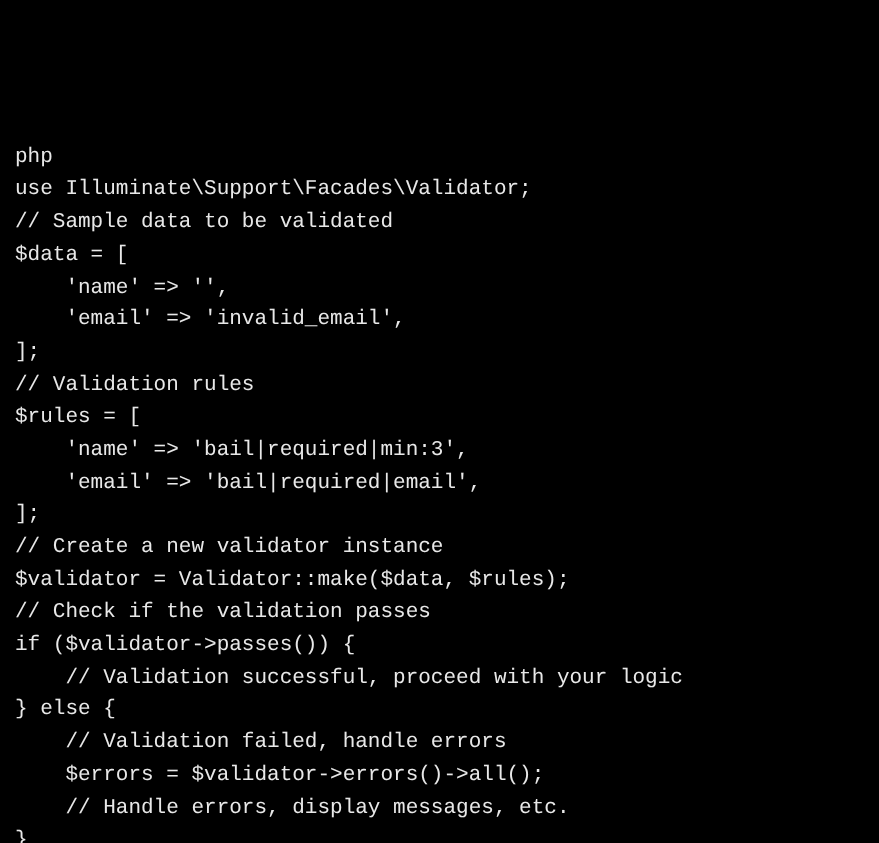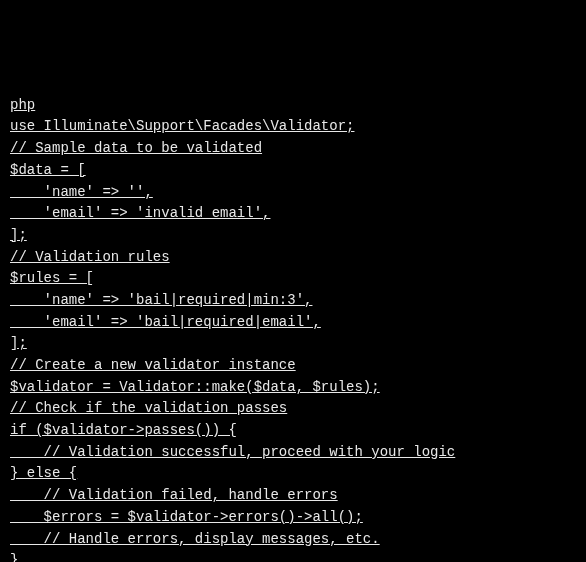--- a/index.html
+++ b/index.html
@@ -14,21 +14,20 @@
       font-size: 14px;
       line-height: 1.55;
       padding: 8px 10px;
       width: 586px;
       height: 562px;
       overflow: hidden;
       white-space: pre;
     }
     .code-line {
       display: block;
-      text-decoration: underline;
     }
   </style>
 </head>
 <body>
 
 
 
 <div><span class="code-line">php</span><span class="code-line">use Illuminate\Support\Facades\Validator;</span><span class="code-line"></span><span class="code-line">// Sample data to be validated</span><span class="code-line">$data = [</span><span class="code-line">    'name' =&gt; '',</span><span class="code-line">    'email' =&gt; 'invalid_email',</span><span class="code-line">];</span><span class="code-line"></span><span class="code-line">// Validation rules</span><span class="code-line">$rules = [</span><span class="code-line">    'name' =&gt; 'bail|required|min:3',</span><span class="code-line">    'email' =&gt; 'bail|required|email',</span><span class="code-line">];</span><span class="code-line"></span><span class="code-line">// Create a new validator instance</span><span class="code-line">$validator = Validator::make($data, $rules);</span><span class="code-line"></span><span class="code-line">// Check if the validation passes</span><span class="code-line">if ($validator-&gt;passes()) {</span><span class="code-line">    // Validation successful, proceed with your logic</span><span class="code-line">} else {</span><span class="code-line">    // Validation failed, handle errors</span><span class="code-line">    $errors = $validator-&gt;errors()-&gt;all();</span><span class="code-line">    // Handle errors, display messages, etc.</span><span class="code-line">}</span></div>
 
 

